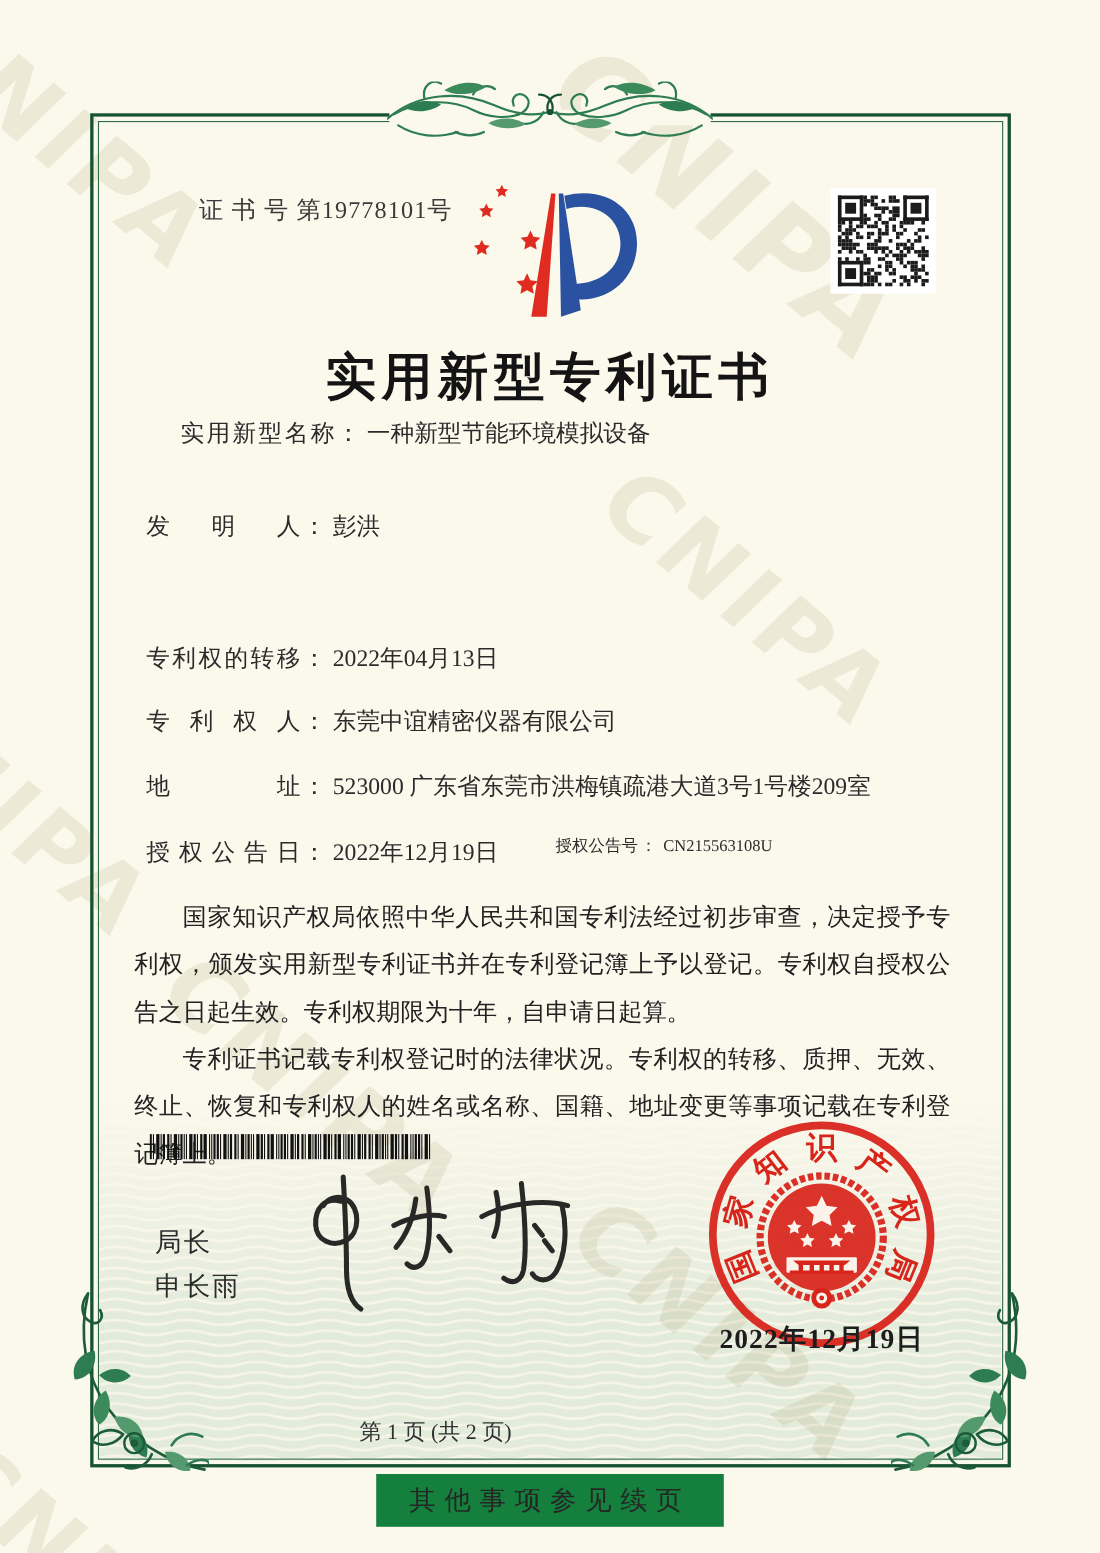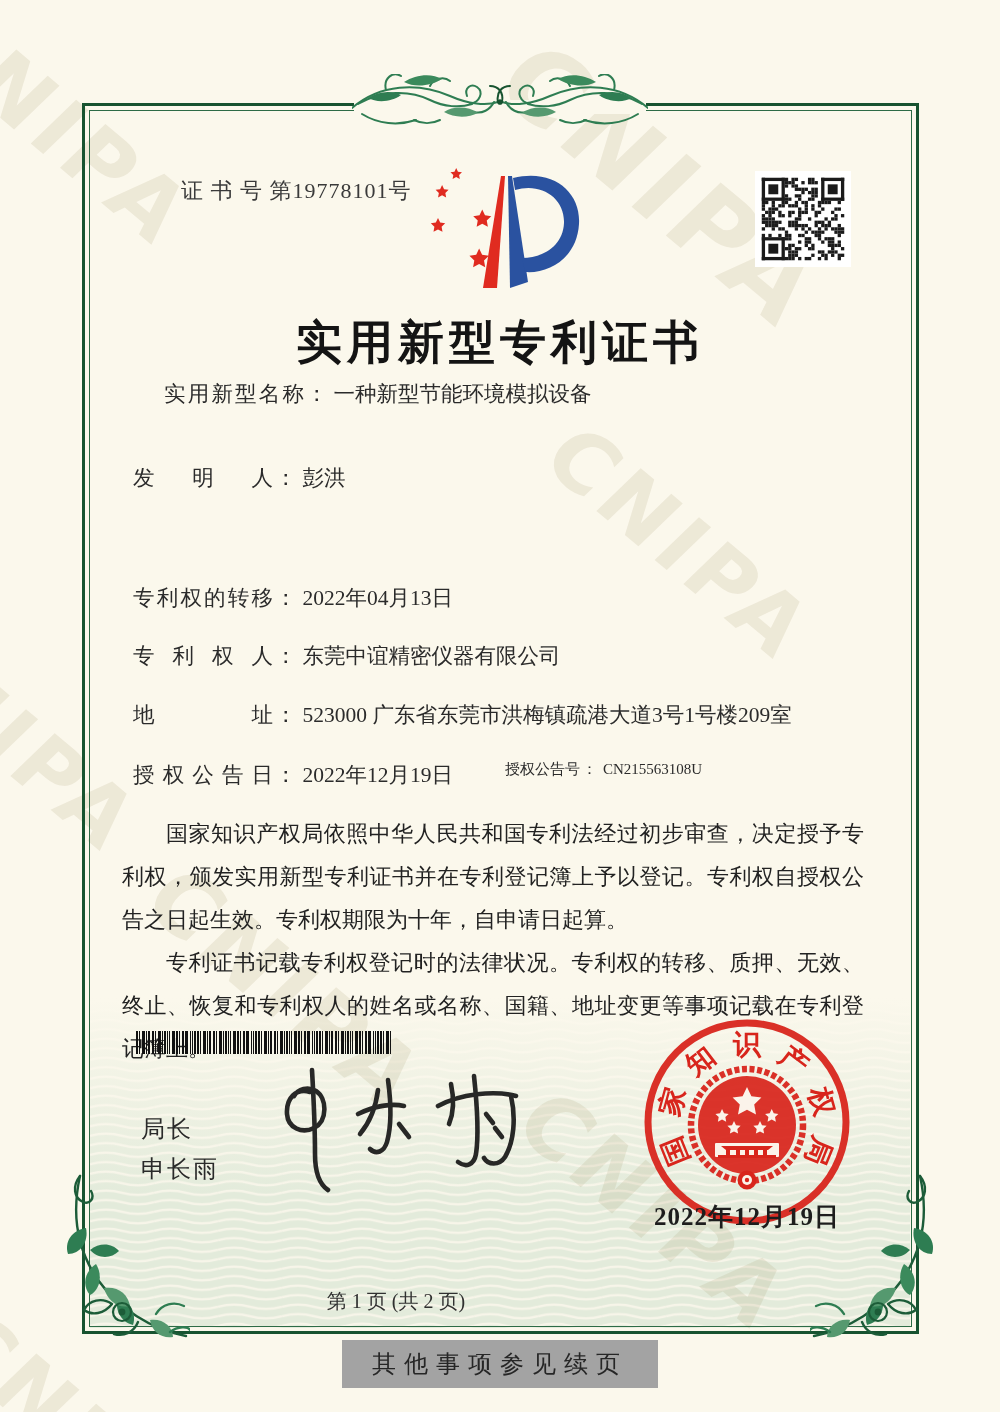--- a/index.html
+++ b/index.html
@@ -49,21 +49,21 @@
     font-family:"Liberation Sans","DejaVu Sans",sans-serif;color:#2a2a2a;letter-spacing:2px;}
   .sig{position:absolute;left:258px;top:1062px;width:290px;height:135px;z-index:4;}
   .seal{position:absolute;left:642px;top:1017px;width:210px;height:210px;z-index:6;}
   .seal-char{position:absolute;left:0;top:0;font-size:28px;font-weight:bold;color:#d8251c;
     width:28px;height:28px;text-align:center;line-height:28px;}
   .seal-date{position:absolute;left:0;top:183px;width:210px;text-align:center;font-size:25px;
     font-weight:600;color:#1d1d1d;letter-spacing:1px;}
   .page-info{position:absolute;left:0;top:1288px;width:792px;text-align:center;font-size:20px;
     color:#303030;z-index:4;}
   .cont-note{position:absolute;left:0;top:1340px;width:1000px;text-align:center;z-index:4;}
-  .cont-note span{display:inline-block;background:#a3a3a3;padding:8px 30px;font-size:24px;
+  .cont-note span{display:inline-block;background:#15803d;padding:8px 30px;font-size:24px;
     letter-spacing:8px;color:#262626;}
 </style>
 </head>
 <body>
 
 <div class="page">
 
   <div class="wm" style="left:-30px;top:-12px;font-size:86px;">CNIPA</div>
   <div class="wm" style="left:560px;top:20px;font-size:104px;">CNIPA</div>
   <div class="wm" style="left:595px;top:408px;font-size:84px;">CNIPA</div>

